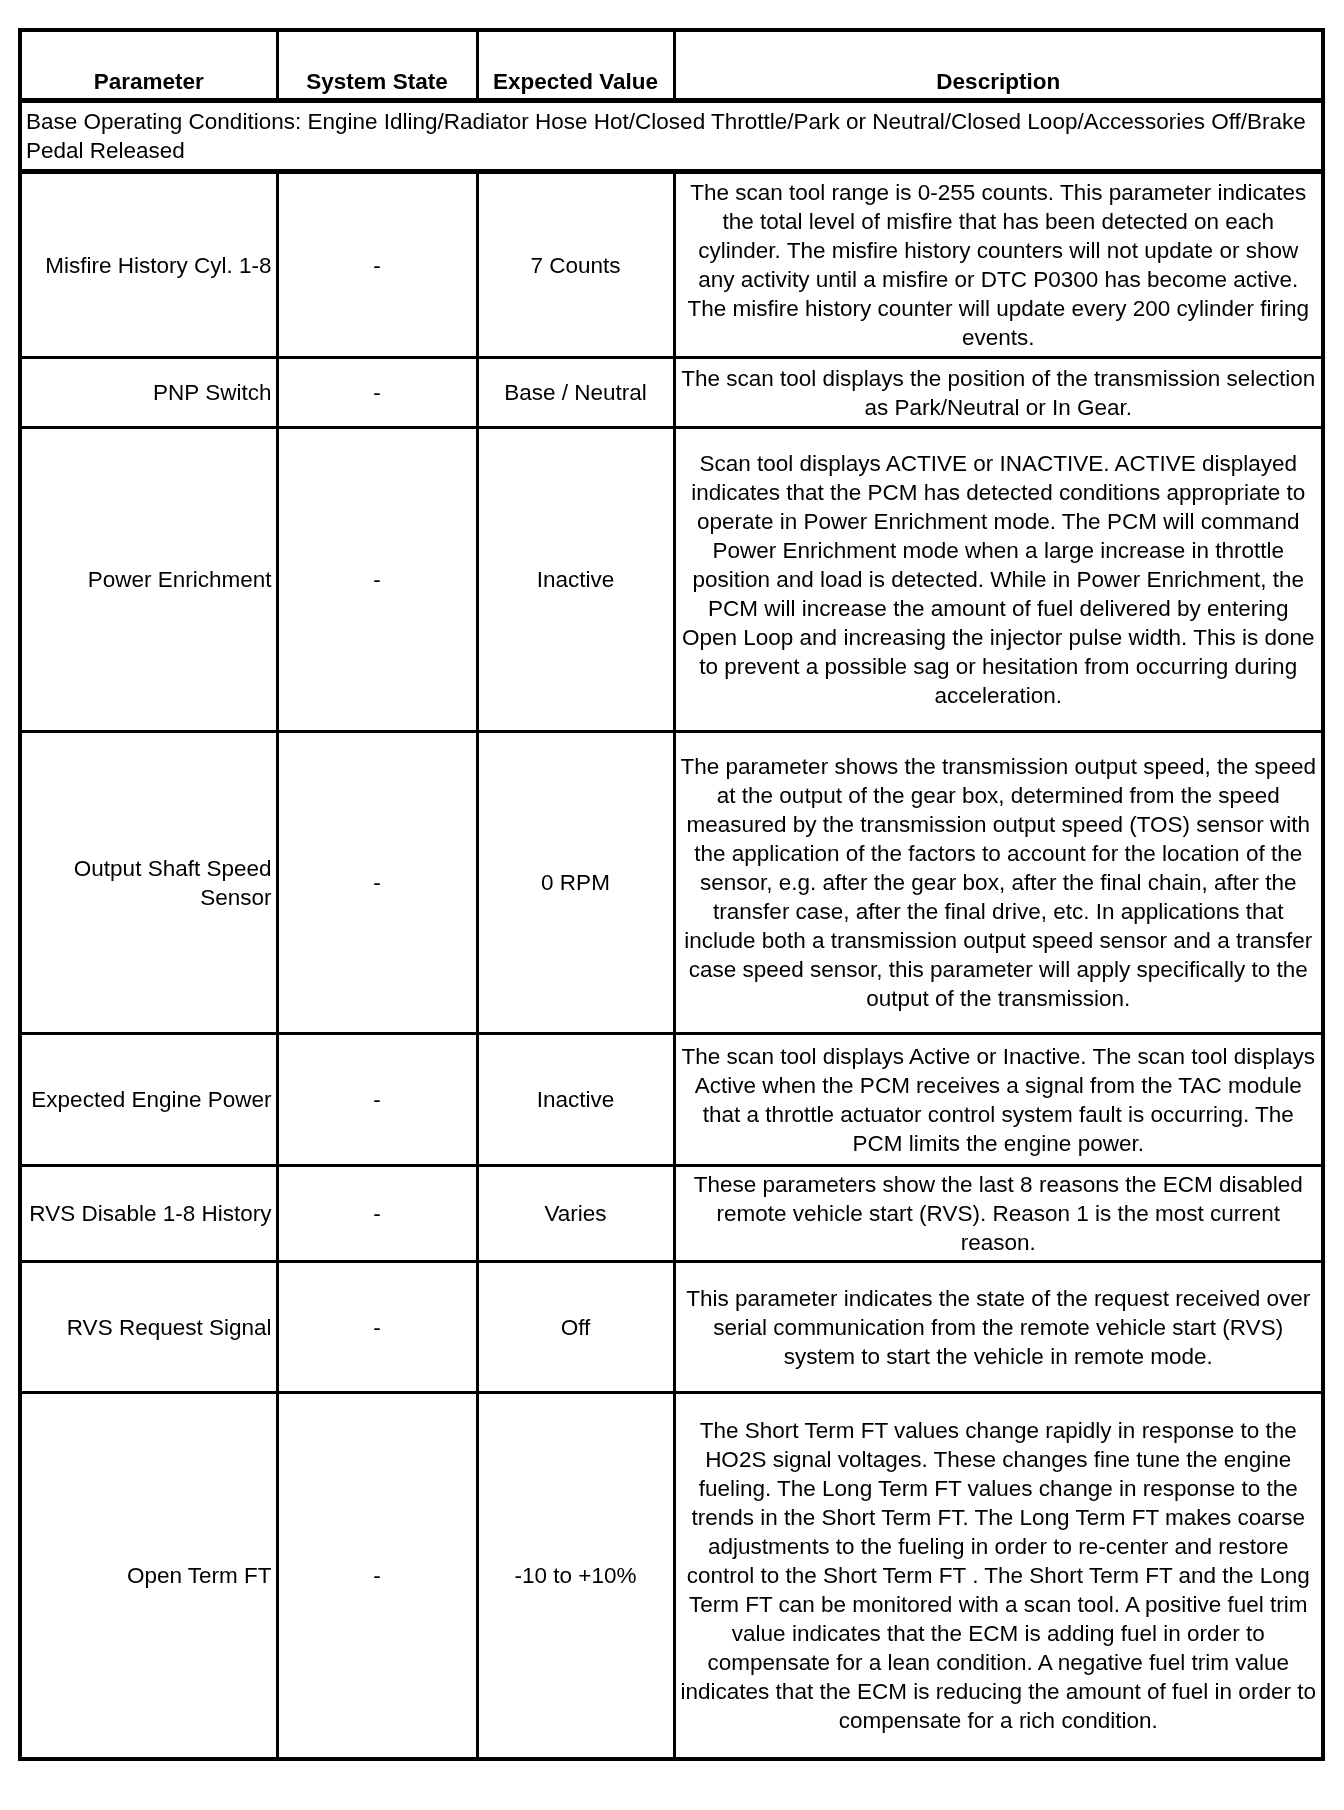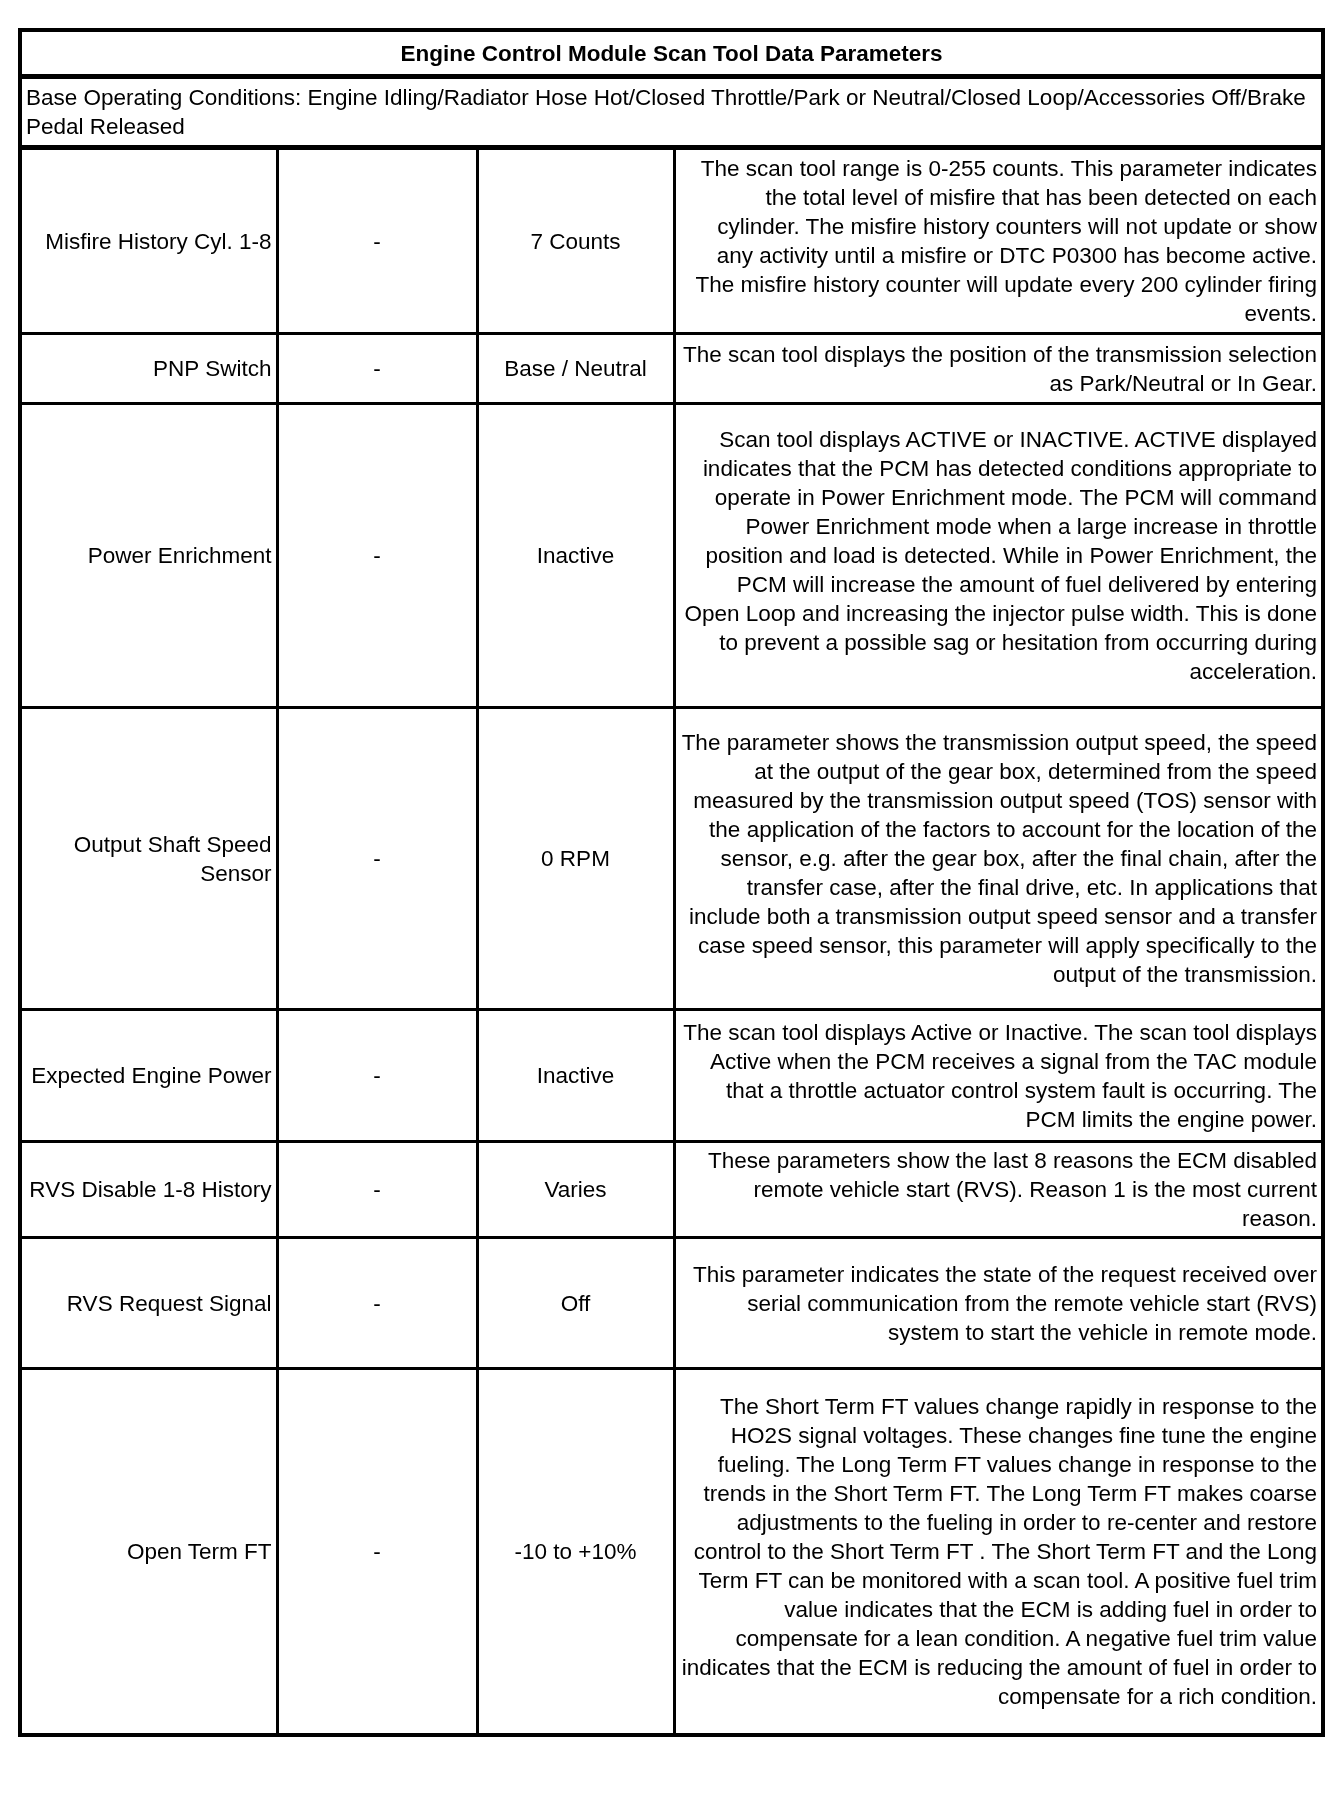--- a/index.html
+++ b/index.html
@@ -14,36 +14,39 @@
     padding: 2px 4px;
     font-size: 22.5px;
     line-height: 29px;
     vertical-align: middle;
   }
   .title-cell { text-align: center; font-weight: bold; height: 38px; }
   .head-cell { text-align: center; font-weight: bold; vertical-align: bottom !important; height: 62px; }
   .cond-cell { font-weight: normal; text-align: left; height: 62px; }
   .param-cell { text-align: right; }
   .state-cell, .value-cell { text-align: center; }
-  .desc-cell { text-align: right; }
+  .desc-cell { text-align: center; }
   .thick-top td { border-top: 5px solid #000; }
 </style>
 </head>
 <body>
 
 <table class="doc-table">
   <colgroup>
     <col style="width:257px">
     <col style="width:200px">
     <col style="width:197px">
     <col style="width:649px">
   </colgroup>
   <tbody>
-      <tr>
-    <td class="title-cell" colspan="4">Engine Control Module Scan Tool Data Parameters</td>
+  <tr>
+    <td class="head-cell">Parameter</td>
+    <td class="head-cell">System State</td>
+    <td class="head-cell">Expected Value</td>
+    <td class="head-cell">Description</td>
   </tr>
   <tr class="thick-top">
     <td class="cond-cell" colspan="4">Base Operating Conditions: Engine Idling/Radiator Hose Hot/Closed Throttle/Park or Neutral/Closed Loop/Accessories Off/Brake Pedal Released</td>
   </tr>
 
   <tr class="thick-top" style="height:186px">
     <td class="param-cell">Misfire History Cyl. 1-8</td>
     <td class="state-cell">-</td>
     <td class="value-cell">7 Counts</td>
     <td class="desc-cell">The scan tool range is 0-255 counts. This parameter indicates the total level of misfire that has been detected on each cylinder. The misfire history counters will not update or show any activity until a misfire or DTC P0300 has become active. The misfire history counter will update every 200 cylinder firing events.</td>

